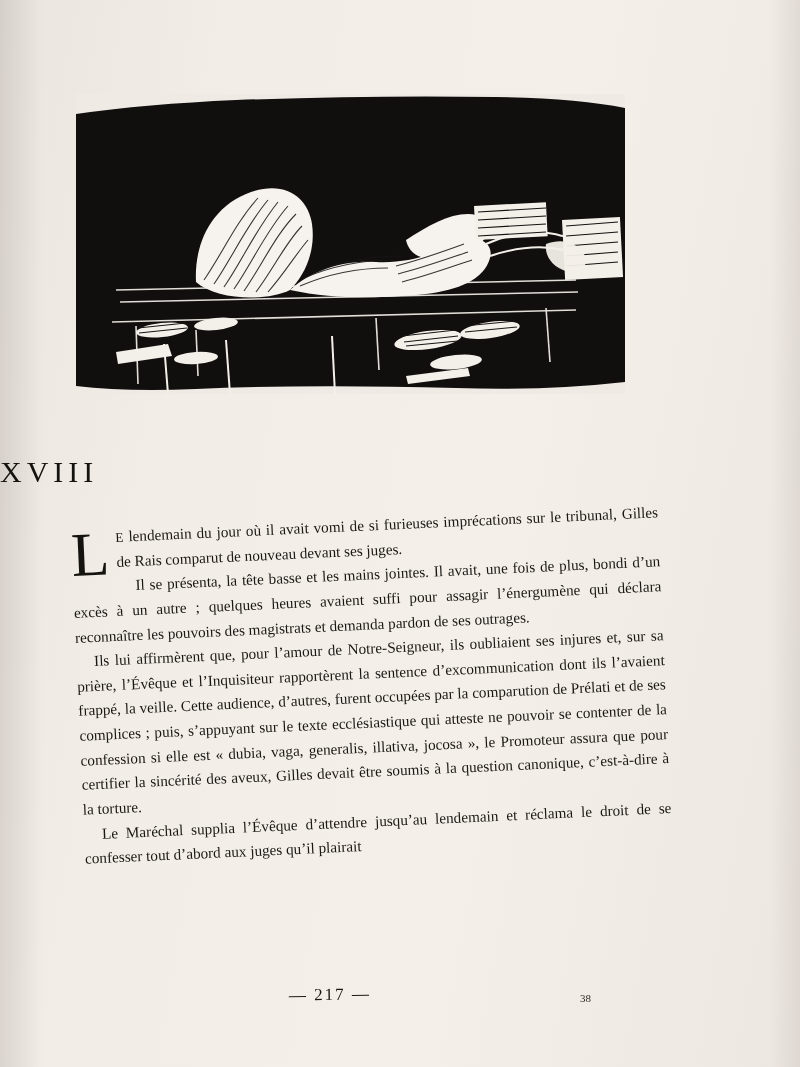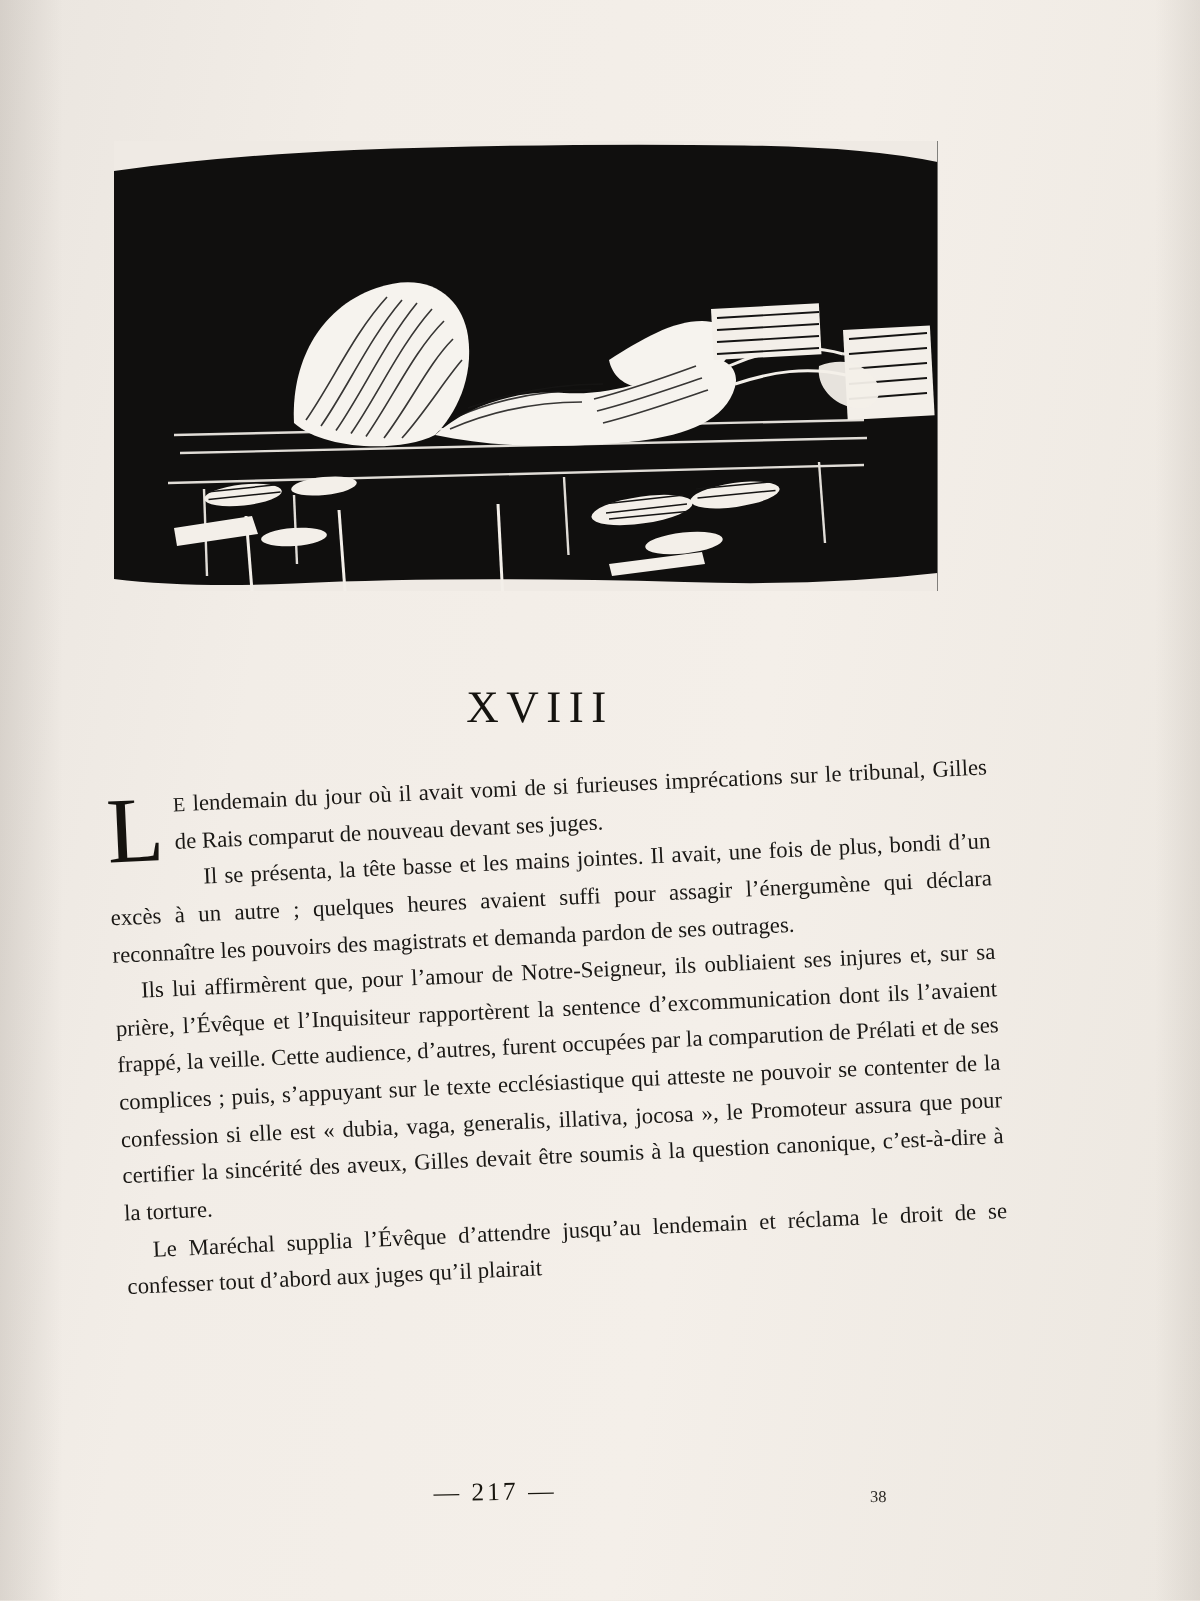--- a/index.html
+++ b/index.html
@@ -48,21 +48,21 @@
     overflow: hidden;
   }
   .plate svg { display: block; }
 
   
   .chapter-number {
     position: absolute;
     top: 455px;
     left: 0;
     width: 720px;
-    text-align: center;
+    text-align: left;
     font-size: 30px;
     letter-spacing: 5px;
     color: #15130f;
     font-family: "Liberation Serif", serif;
   }
 
   
   .textblock {
     position: absolute;
     left: 70px;

